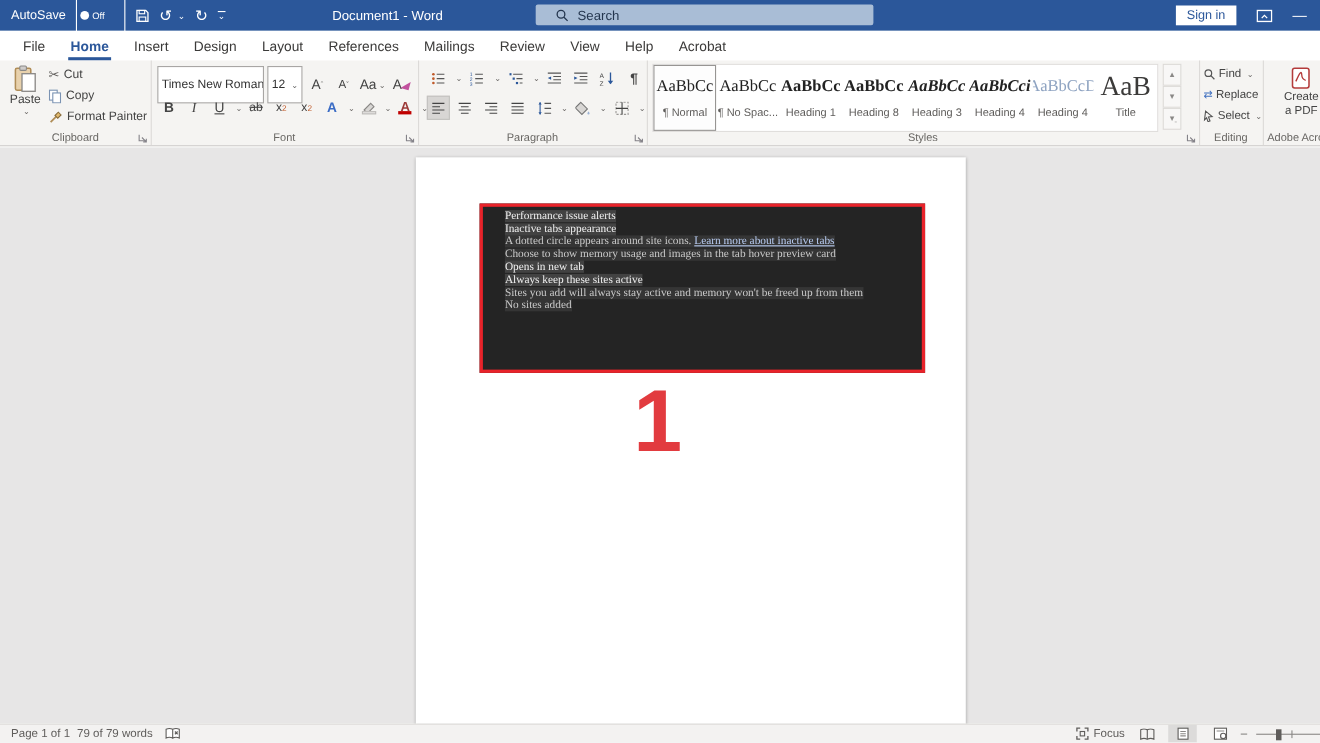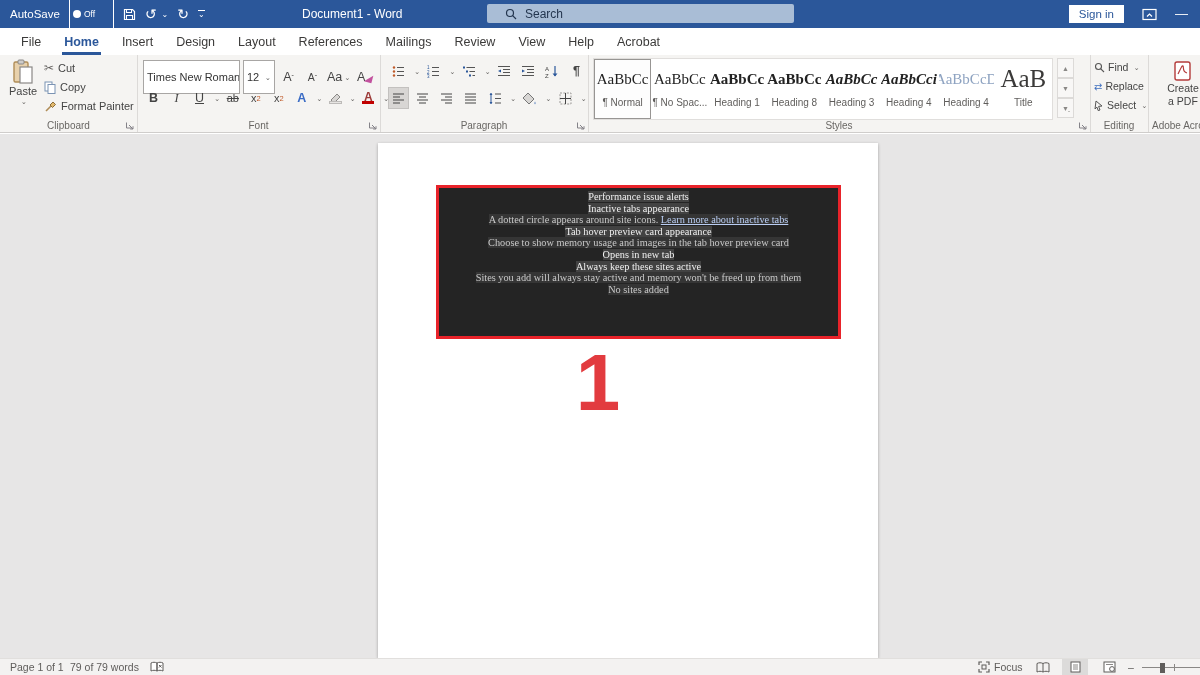--- a/index.html
+++ b/index.html
@@ -70,21 +70,21 @@
   .g-editing{left:1090px;width:58px;}
   .ed-col{position:absolute;left:4px;top:4px;display:flex;flex-direction:column;gap:3px;}
   .ed-cmd{display:flex;align-items:center;gap:3px;font-size:10.5px;color:#444;white-space:nowrap;cursor:pointer;height:16px;}
   
   .g-adobe{left:1148px;width:60px;border-right:none;}
   .adobe-btn{position:absolute;left:12px;top:5px;width:46px;text-align:center;font-size:10.5px;color:#444;line-height:13px;cursor:pointer;white-space:nowrap;}
   .g-adobe .glabel{text-align:left;padding-left:4px;white-space:nowrap;}
   
   .docarea{position:absolute;top:134px;left:0;width:1200px;height:524px;background:#e7e6e6;}
   .page{position:absolute;left:378px;top:9px;width:500px;height:515px;background:#fff;box-shadow:0 1px 3px rgba(0,0,0,.3);}
-  .shot{position:absolute;left:58px;top:42px;width:405px;height:154px;box-sizing:border-box;border:3px solid #e8232a;background:#242424;padding:3px 6px;text-align:center;}
+  .shot{position:absolute;left:58px;top:42px;width:405px;height:154px;box-sizing:border-box;border:3px solid #e8232a;background:#242424;padding:3px 20px;}
   .shot-line{font-family:"Liberation Serif",serif;font-size:10.3px;line-height:11.6px;color:#c9c9c9;}
   .shot-line .hl{background:rgba(255,255,255,.08);}
   .shot-line.heading{color:#f0f0f0;}
   .shot-line.heading .hl{background:rgba(255,255,255,.14);}
   .shot-link{color:#b9cdf3;text-decoration:underline;cursor:pointer;background:rgba(255,255,255,.08);}
   .figure-number{position:absolute;left:160px;top:200px;width:120px;text-align:center;
                  font-size:80px;font-weight:bold;color:#e23b3f;line-height:80px;}
   
   .statusbar{position:absolute;bottom:0;left:0;width:1200px;height:17px;background:#f3f2f1;border-top:1px solid #e1dfdd;
              font-size:10.5px;color:#5f5d5b;box-sizing:border-box;}
@@ -487,21 +487,20 @@
   </div>
 </div>
 
 <div class="docarea">
   <div class="page">
     <div class="shot">
       <div>
           <div class="shot-line heading"><span class="hl">Performance issue alerts</span></div>
           <div class="shot-line heading"><span class="hl">Inactive tabs appearance</span></div>
           <div class="shot-line body"><span class="hl">A dotted circle appears around site icons. </span><span class="shot-link">Learn more about inactive tabs</span></div>
-          <div class="shot-line heading"><span class="hl">Tab hover preview card appearance</span></div>
           <div class="shot-line body"><span class="hl">Choose to show memory usage and images in the tab hover preview card</span></div>
           <div class="shot-line heading"><span class="hl">Opens in new tab</span></div>
           <div class="shot-line heading"><span class="hl">Always keep these sites active</span></div>
           <div class="shot-line body"><span class="hl">Sites you add will always stay active and memory won't be freed up from them</span></div>
           <div class="shot-line body"><span class="hl">No sites added</span></div>
         </div>
     </div>
     <div class="figure-number">1</div>
   </div>
 </div>

